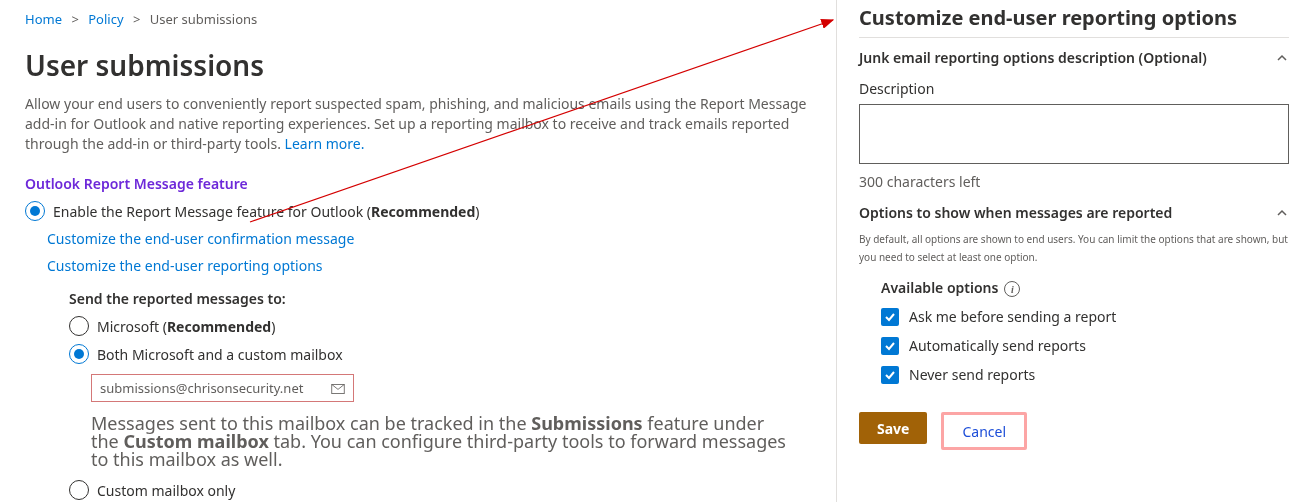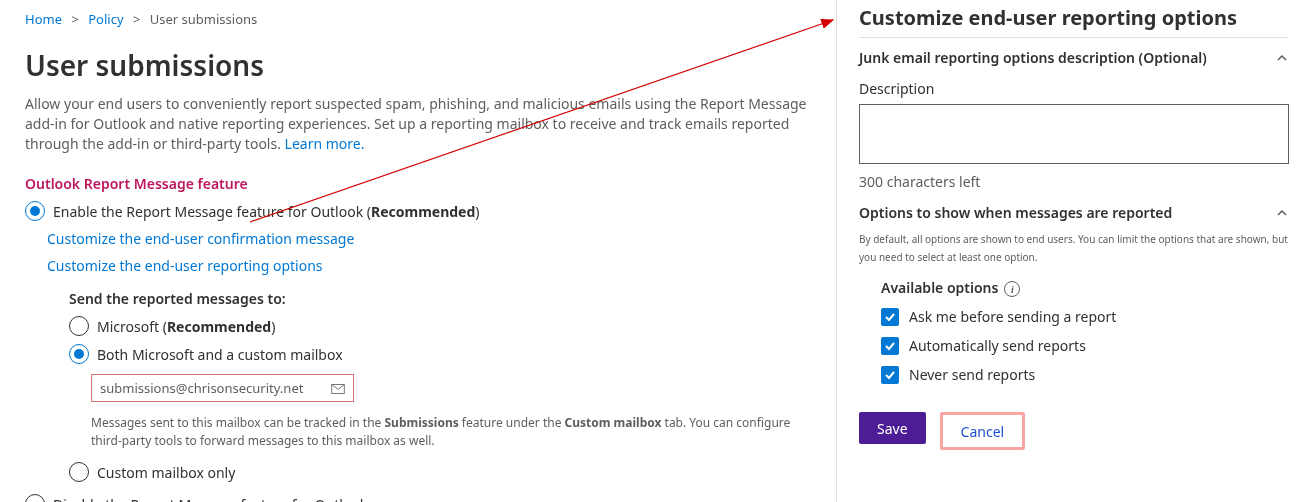--- a/index.html
+++ b/index.html
@@ -39,21 +39,21 @@
   }
   .intro {
     font-size: 14px;
     color: #605e5c;
     line-height: 20px;
     max-width: 790px;
   }
   .section-label {
     margin-top: 20px;
     font-weight: 600;
-    color: #be185d;
+    color: #6d28d9;
     font-size: 14px;
   }
   .radio-row {
     display: flex;
     align-items: center;
     margin-top: 8px;
     gap: 8px;
   }
   .radio {
     width: 18px;
@@ -94,21 +94,21 @@
   .mailbox span.addr {
     color: #605e5c;
     font-size: 13px;
   }
   .mailbox .mail-icon {
     width: 14px;
     height: 10px;
   }
   .help-text {
     margin-top: 12px;
-    font-size: 12px;
+    font-size: 18px;
     color: #605e5c;
     line-height: 18px;
     max-width: 700px;
   }
   .btn {
     height: 32px;
     padding: 0 18px;
     font-size: 14px;
     border-radius: 2px;
     cursor: pointer;
@@ -227,24 +227,24 @@
     justify-content: center;
     flex-shrink: 0;
   }
   .checkbox svg { stroke: #ffffff; }
   .panel-buttons {
     margin-top: 28px;
     display: flex;
     gap: 14px;
   }
   .btn.save {
-    background: #4c1d95;
+    background: #a16207;
     color: #ffffff;
     border: none;
-    font-weight: 400;
+    font-weight: 700;
   }
   .btn.cancel {
     background: #ffffff;
     color: #1d4ed8;
     border: 3px solid #fca5a5;
   }
 
   
   .arrow-layer {
     position: absolute;

